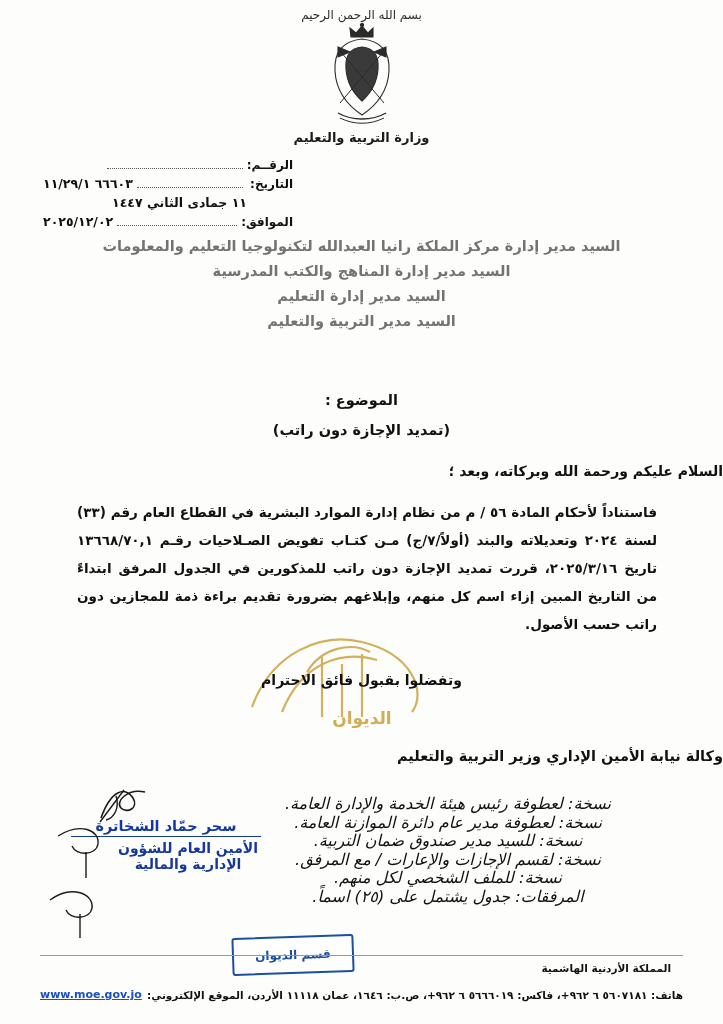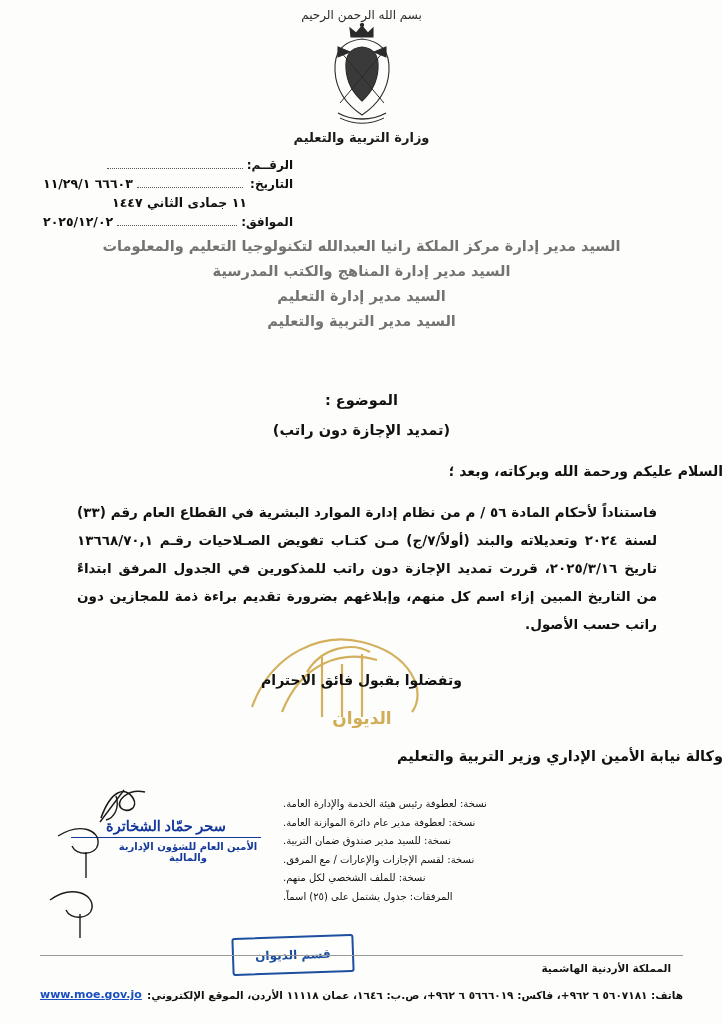--- a/index.html
+++ b/index.html
@@ -124,34 +124,34 @@
     top:818px;right:462px;
     width:190px;
     text-align:center;
     color:#15389c;
   }
   .stamp-name{
     font-size:14.5px;font-weight:bold;
     border-bottom:1.5px solid #15389c;
     padding-bottom:2px;
     display:block;
-    font-family:Liberation Serif, serif;
   }
   .stamp-title{
-    font-size:10px;font-weight:bold;margin-top:3px;display:block;margin-left:44px;
+    font-size:14px;font-weight:bold;margin-top:3px;display:block;margin-left:44px;
   }
   .sig-scribble{
     position:absolute;top:780px;right:560px;width:70px;height:45px;
   }
   
   .cc{
     position:absolute;top:795px;right:110px;width:330px;
-    font-size:10px;line-height:18.5px;
-    text-align:left;
+    font-size:16px;line-height:18.5px;
+    text-align:center;
     color:#111;
+    font-style:italic;
   }
   .cc div{white-space:nowrap;}
   
   .hand-right{
     position:absolute;top:782px;left:28px;width:120px;height:170px;
   }
   
   .diwan{
     position:absolute;top:936px;left:232px;
     width:118px;height:34px;

